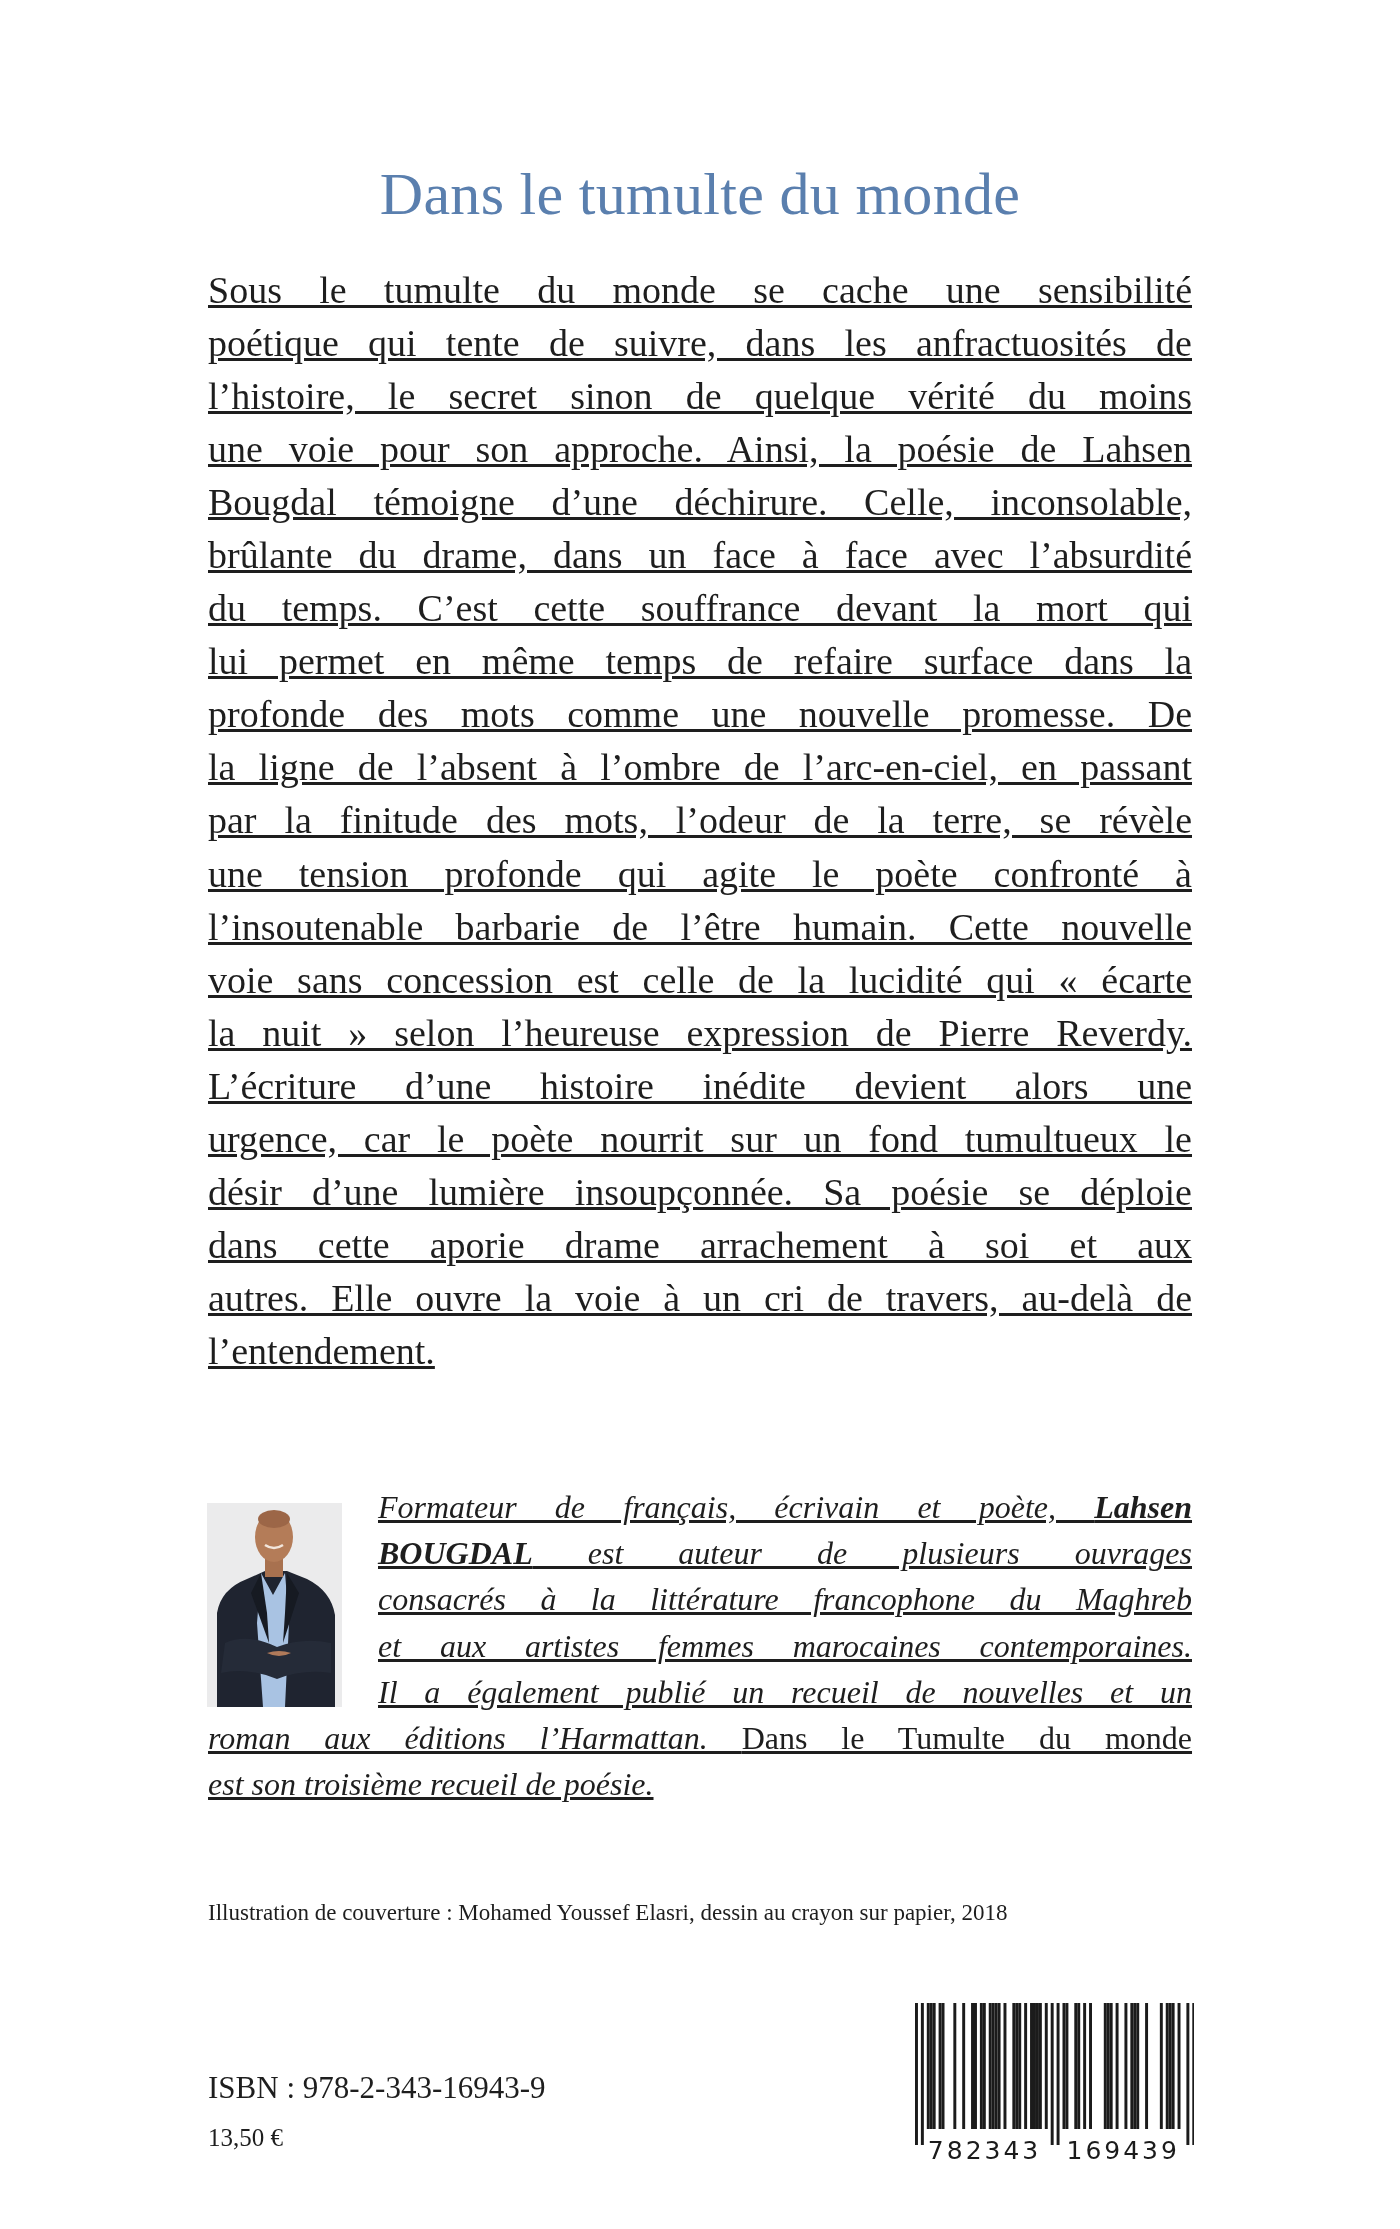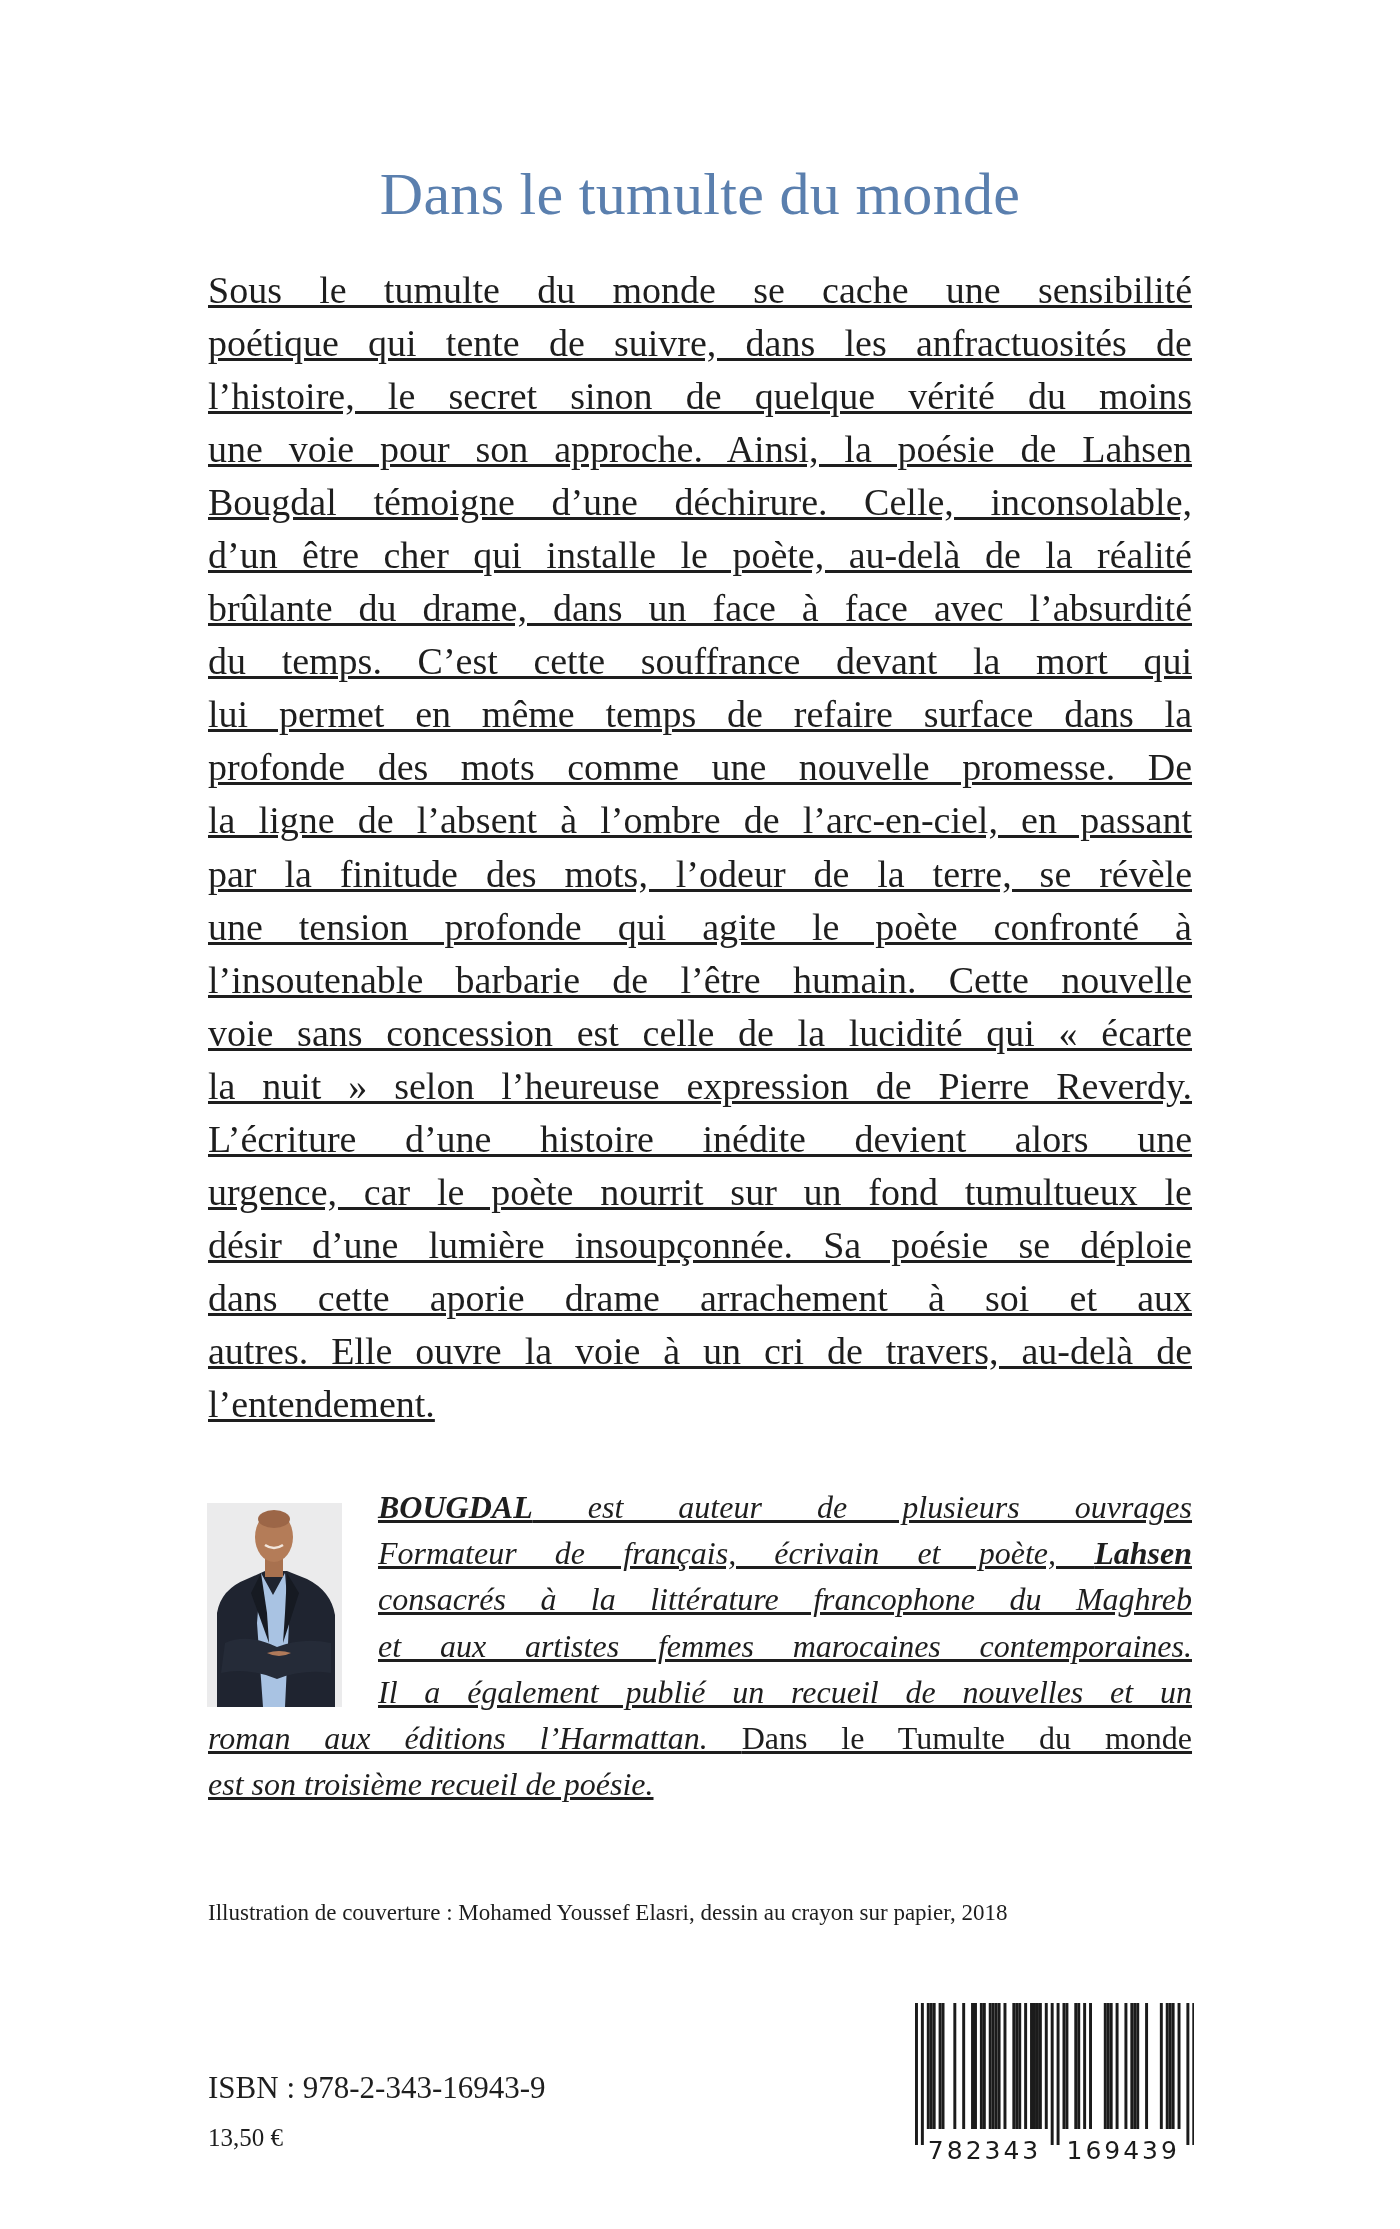--- a/index.html
+++ b/index.html
@@ -32,21 +32,20 @@
 <body>
 
 <h1 class="title">Dans le tumulte du monde</h1>
 
 <div class="body-text" id="blurb">
     <span class="body-line"><span class="line-inner">Sous le tumulte du monde se cache une sensibilité</span></span>
     <span class="body-line"><span class="line-inner">poétique qui tente de suivre, dans les anfractuosités de</span></span>
     <span class="body-line"><span class="line-inner">l’histoire, le secret sinon de quelque vérité du moins</span></span>
     <span class="body-line"><span class="line-inner">une voie pour son approche. Ainsi, la poésie de Lahsen</span></span>
     <span class="body-line"><span class="line-inner">Bougdal témoigne d’une déchirure. Celle, inconsolable,</span></span>
-    <span class="body-line"><span class="line-inner">d’un être cher qui installe le poète, au-delà de la réalité</span></span>
     <span class="body-line"><span class="line-inner">brûlante du drame, dans un face à face avec l’absurdité</span></span>
     <span class="body-line"><span class="line-inner">du temps. C’est cette souffrance devant la mort qui</span></span>
     <span class="body-line"><span class="line-inner">lui permet en même temps de refaire surface dans la</span></span>
     <span class="body-line"><span class="line-inner">profonde des mots comme une nouvelle promesse. De</span></span>
     <span class="body-line"><span class="line-inner">la ligne de l’absent à l’ombre de l’arc-en-ciel, en passant</span></span>
     <span class="body-line"><span class="line-inner">par la finitude des mots, l’odeur de la terre, se révèle</span></span>
     <span class="body-line"><span class="line-inner">une tension profonde qui agite le poète confronté à</span></span>
     <span class="body-line"><span class="line-inner">l’insoutenable barbarie de l’être humain. Cette nouvelle</span></span>
     <span class="body-line"><span class="line-inner">voie sans concession est celle de la lucidité qui « écarte</span></span>
     <span class="body-line"><span class="line-inner">la nuit » selon l’heureuse expression de Pierre Reverdy.</span></span>
@@ -74,22 +73,22 @@
 
     <rect x="58" y="52" width="18" height="22" fill="#a8714f"></rect>
 
     <ellipse cx="67" cy="34" rx="19" ry="25" fill="#b47c58"></ellipse>
     <ellipse cx="67" cy="16" rx="16" ry="9" fill="#9c6647"></ellipse>
     <path d="M58 42 Q67 48 76 42" stroke="#f2e6dc" stroke-width="2.5" fill="none"></path>
   </svg>
 </div>
 
 <div class="bio">
+  <span class="bio-line indent"><span class="line-inner"><span>Formateur de français, écrivain et poète, </span><span class="bold">Lahsen</span></span></span>
   <span class="bio-line indent"><span class="line-inner"><span class="bold">BOUGDAL</span><span> est auteur de plusieurs ouvrages</span></span></span>
-  <span class="bio-line indent"><span class="line-inner"><span>Formateur de français, écrivain et poète, </span><span class="bold">Lahsen</span></span></span>
   <span class="bio-line indent"><span class="line-inner">consacrés à la littérature francophone du Maghreb</span></span>
   <span class="bio-line indent"><span class="line-inner">et aux artistes femmes marocaines contemporaines.</span></span>
   <span class="bio-line indent"><span class="line-inner">Il a également publié un recueil de nouvelles et un</span></span>
   <span class="bio-line"><span class="line-inner"><span>roman aux éditions l’Harmattan. </span><span class="roman">Dans le Tumulte du monde</span></span></span>
   <span class="bio-line last"><span class="line-inner">est son troisième recueil de poésie.</span></span>
 </div>
 
 <div class="credit">Illustration de couverture : Mohamed Youssef Elasri, dessin au crayon sur papier, 2018</div>
 <div class="isbn">ISBN : 978-2-343-16943-9</div>
 <div class="price">13,50 €</div>

